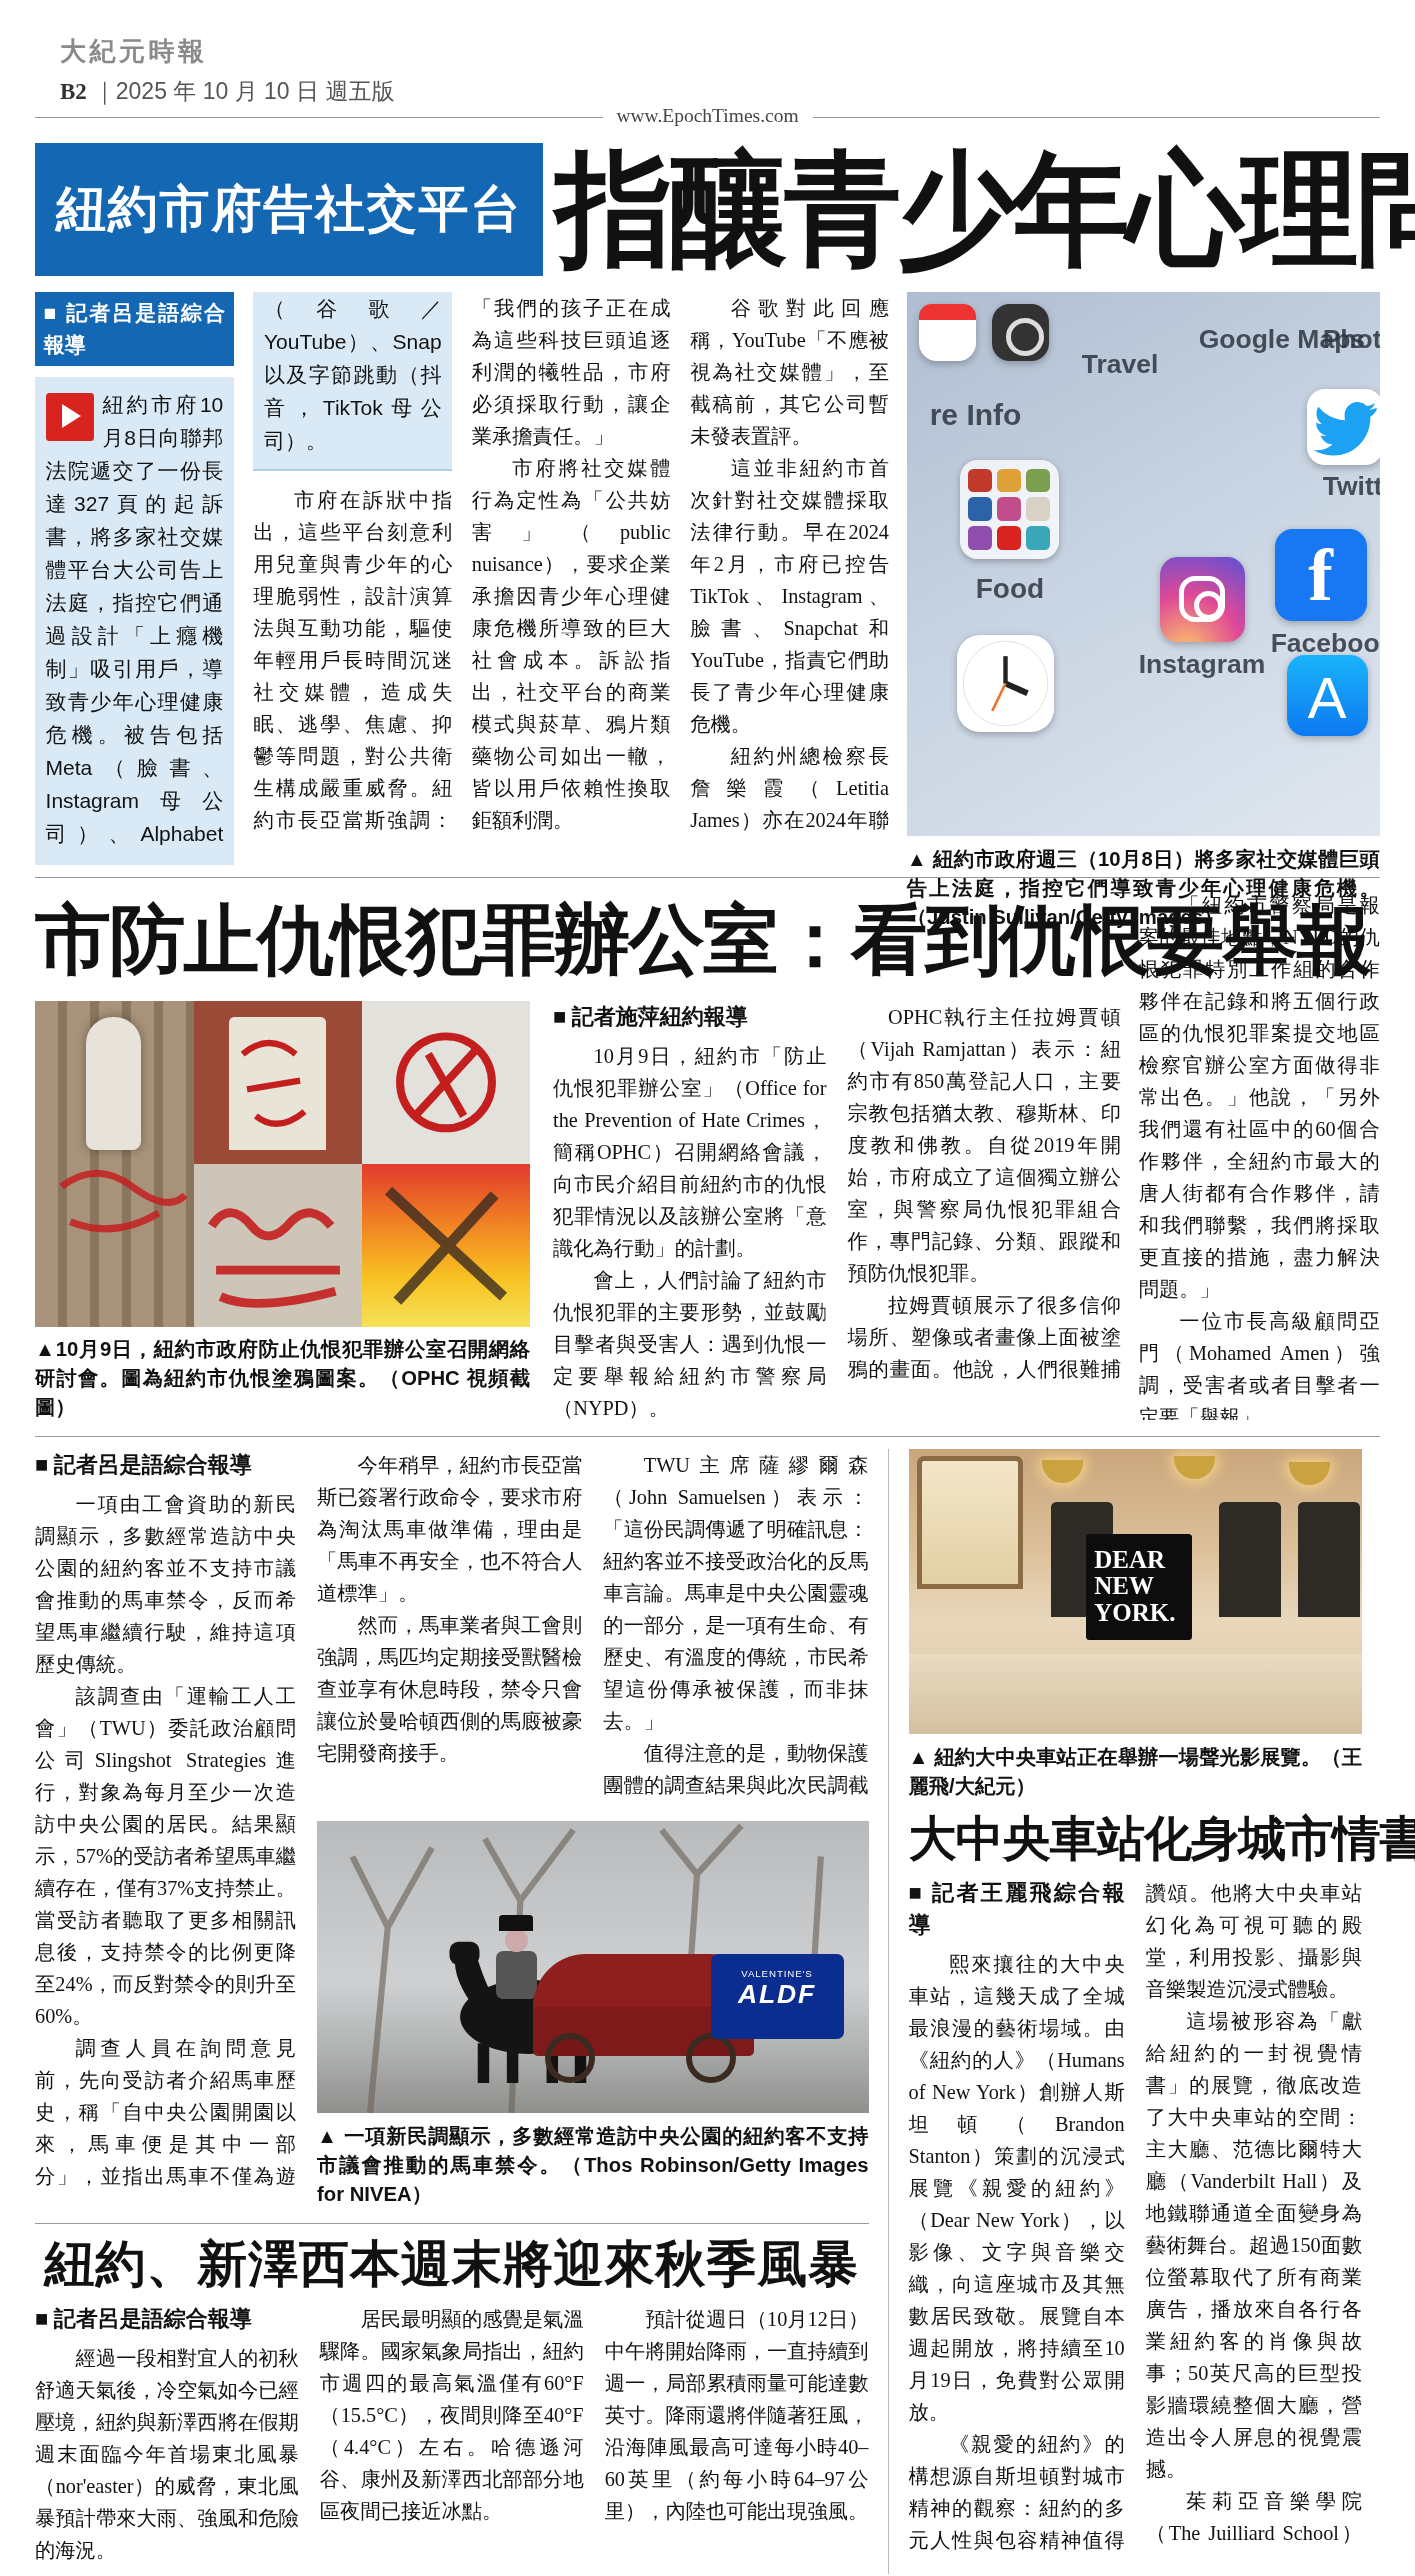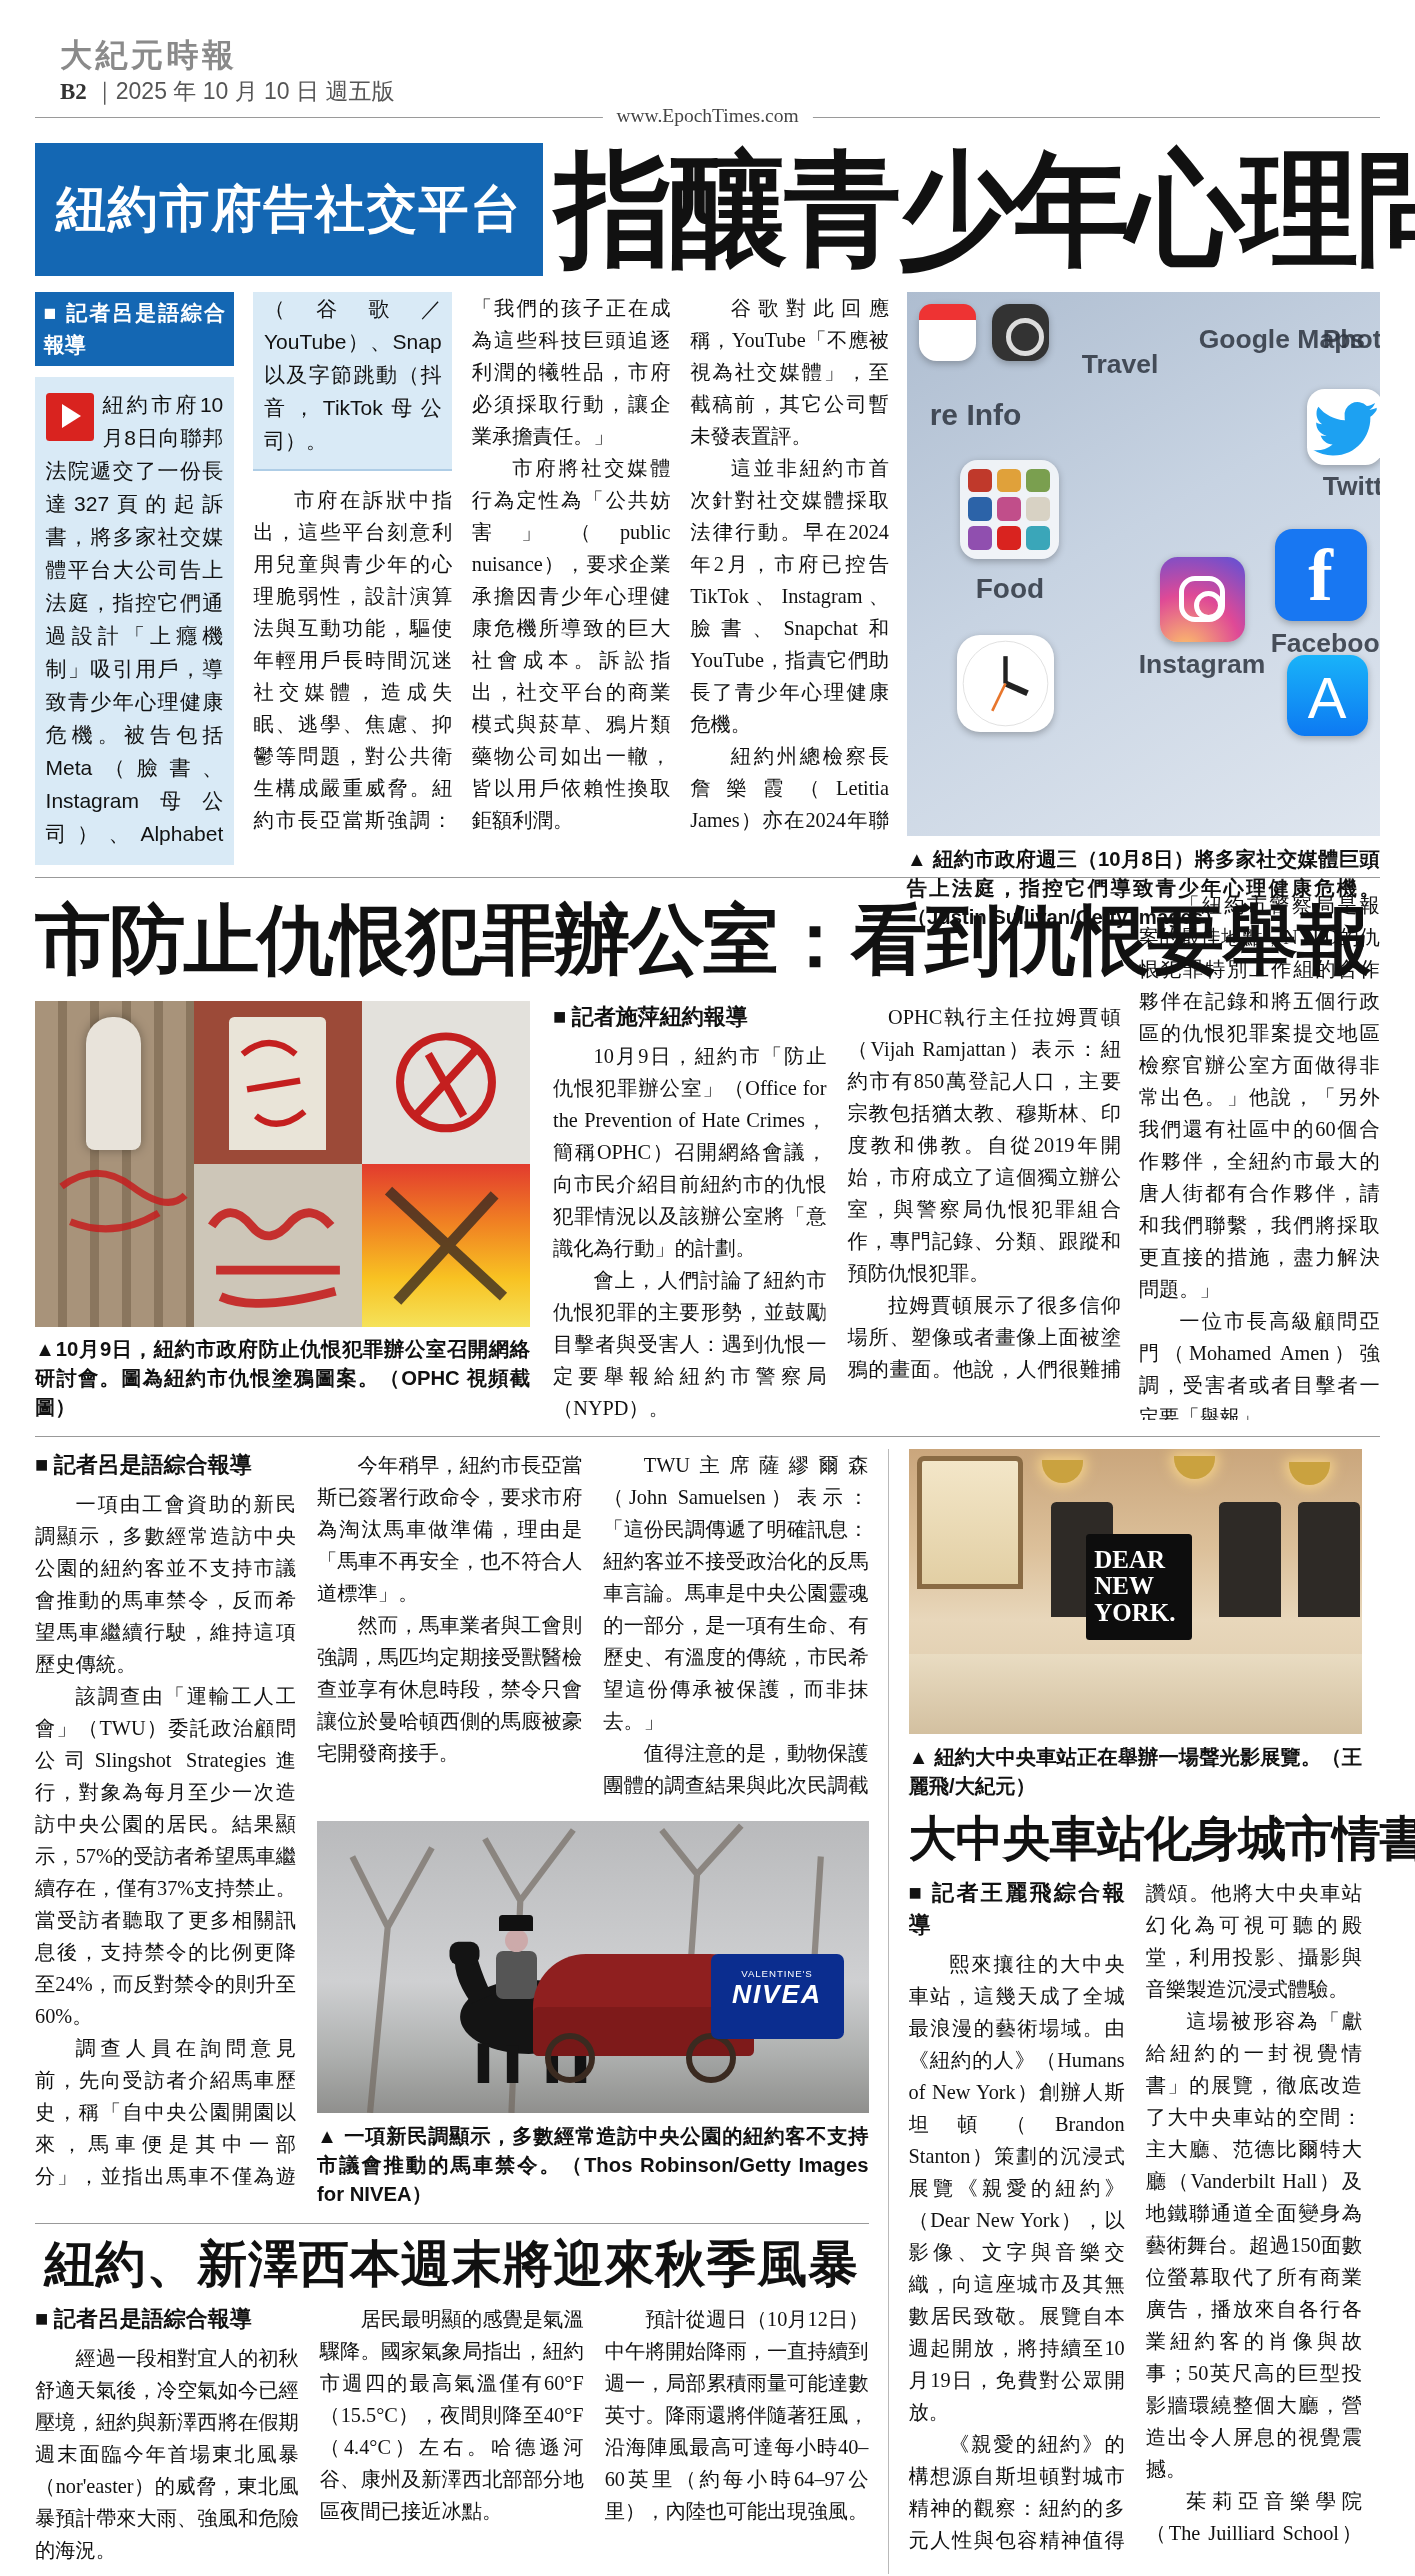--- a/index.html
+++ b/index.html
@@ -6,21 +6,21 @@
   html,body { margin:0; padding:0; }
   body {
     width:1415px; height:2576px; overflow:hidden; background:#ffffff; color:#111;
     font-family:"Liberation Serif","DejaVu Serif",serif;
   }
   .page { padding:0 35px; }
   .sans { font-family:"Liberation Sans","DejaVu Sans",sans-serif; }
 
   
   .header { position:relative; height:134px; }
-  .masthead { position:absolute; left:25px; top:34px; font-size:32px; font-weight:bold;
+  .masthead { position:absolute; left:25px; top:34px; font-size:26px; font-weight:bold;
     color:#8a8a8a; letter-spacing:3.5px; font-family:"DejaVu Serif",serif; }
   .edition-line { position:absolute; left:25px; top:76px; font-size:23px; color:#555;
     font-family:"Liberation Sans",sans-serif; }
   .edition-line b { color:#333; font-family:"Liberation Serif",serif; }
   .section-title { position:absolute; left:50%; top:19.5px; transform:translateX(-50%);
     font-size:55px; font-weight:bold; letter-spacing:16px; color:#000; white-space:nowrap; }
   .header-rule { position:absolute; left:0; right:0; bottom:16px; border-top:1.8px solid #9a9a9a; }
   .header-url { position:absolute; left:50%; top:-13.3px; transform:translateX(-50%);
     background:#fff; padding:0 14px; font-size:19.5px; color:#444;
     font-family:"Liberation Serif",serif; }
@@ -339,21 +339,21 @@
               <div class="driver-body"></div>
               <div class="driver-head"></div>
               <div class="driver-hat"></div>
               <div class="canopy"></div>
               <div class="bodybox"></div>
               <div class="wheel" style="right:26.5px;"></div>
               <div class="wheel" style="right:168px;"></div>
             </div>
             <div class="nivea">
               <div class="v">VALENTINE'S</div>
-              <div class="n">NIVEA</div>
+              <div class="n">ALDF</div>
             </div>
           </div>
           <div class="caption">▲ 一項新民調顯示，多數經常造訪中央公園的紐約客不支持市議會推動的馬車禁令。（Thos Robinson/Getty Images for NIVEA）</div>
         </div>
       </div>
 
       <div class="a5">
         <div class="a5-headline sans">紐約、新澤西本週末將迎來秋季風暴</div>
         <div class="a5-flow">
           <p class="byline-plain">■ 記者呂是語綜合報導</p>

